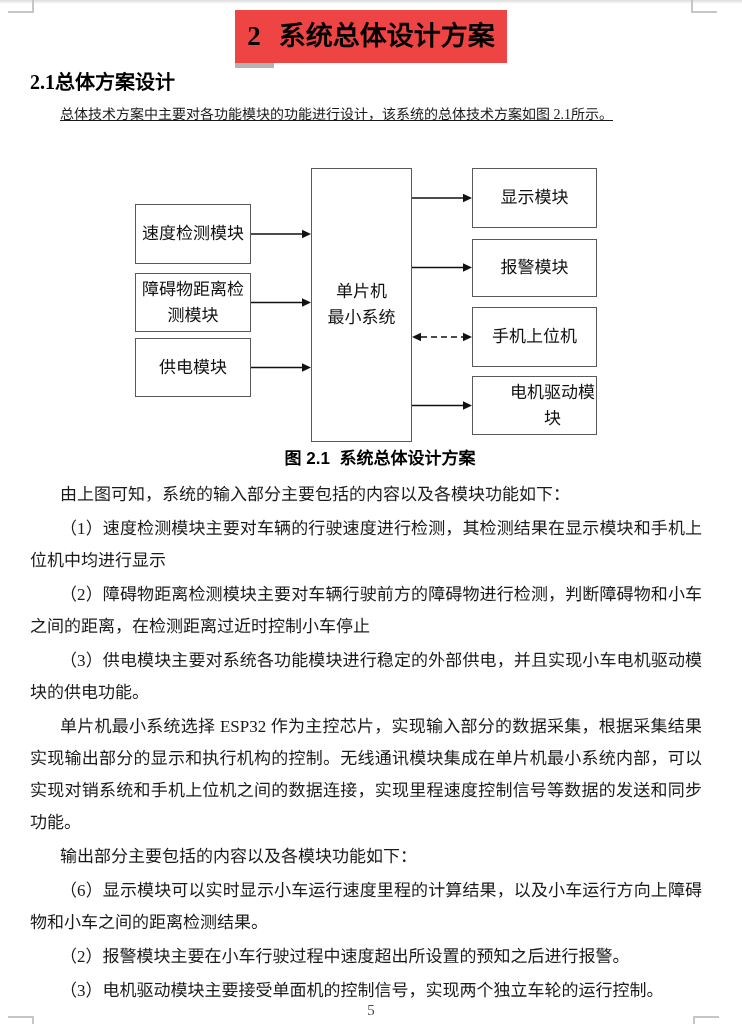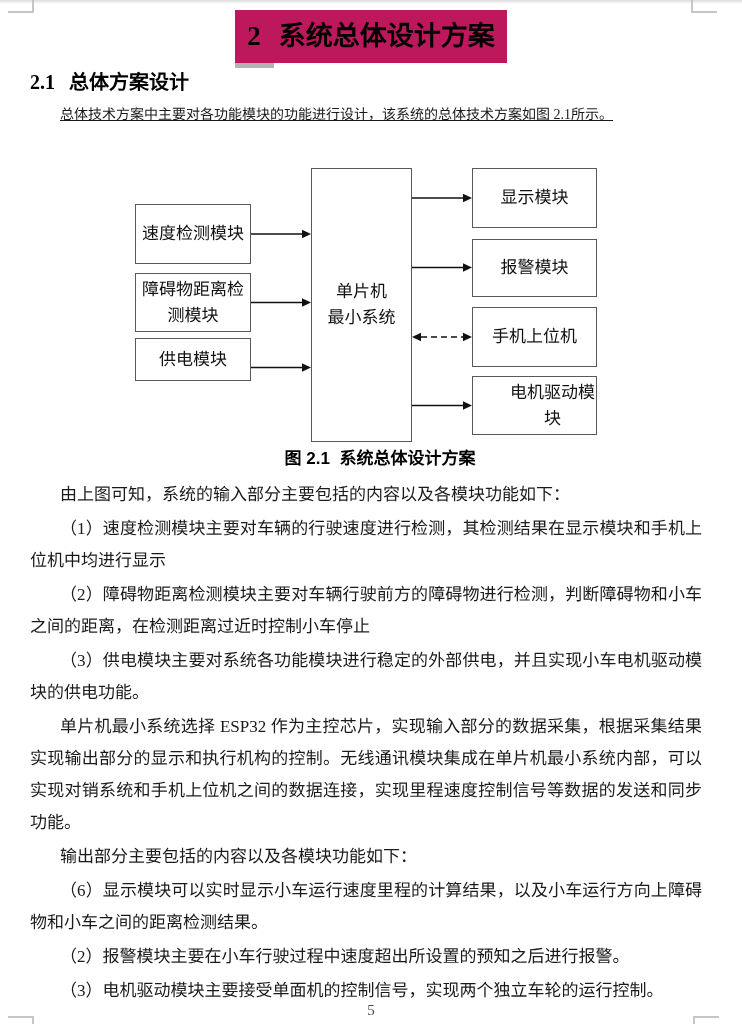--- a/index.html
+++ b/index.html
@@ -14,36 +14,36 @@
   
   .mark{position:absolute;}
   .mark-tl{left:8px;top:0;width:24px;height:11px;border-right:2px solid #c6c6c6;border-bottom:2px solid #c6c6c6;}
   .mark-tr{left:691px;top:0;width:24px;height:11px;border-left:2px solid #c6c6c6;border-bottom:2px solid #c6c6c6;}
   .mark-bl{left:8px;top:1016px;width:24px;height:8px;border-right:2px solid #c6c6c6;border-top:2px solid #c6c6c6;}
   .mark-br{left:693px;top:1016px;width:24px;height:8px;border-left:2px solid #c6c6c6;border-top:2px solid #c6c6c6;}
 
   
   .chapter-title-row{position:absolute;left:0;top:10px;width:742px;text-align:center;}
   .chapter-title{
-    position:relative;display:inline-block;background:#be185d;
+    position:relative;display:inline-block;background:#ef4444;
     line-height:53px;padding:0 12px;
     font-family:"Liberation Sans","DejaVu Sans",sans-serif;
     font-weight:bold;font-size:27px;color:#000;white-space:nowrap;
   }
   .chapter-title .num{font-family:"Liberation Serif","DejaVu Serif",serif;margin-right:18px;}
   .chapter-title .tab{
     position:absolute;left:0;bottom:-5px;width:39px;height:5px;background:#b3b3b3;
   }
 
   
   .section-heading{
     position:absolute;left:30px;top:67px;line-height:30px;font-size:20px;color:#000;
     font-family:"Liberation Sans","DejaVu Sans",sans-serif;font-weight:bold;white-space:nowrap;
   }
-  .section-heading .num{font-family:"Liberation Serif","DejaVu Serif",serif;font-weight:600;margin-right:14px;}
+  .section-heading .num{font-family:"Liberation Serif","DejaVu Serif",serif;font-weight:600;}
 
   
   .intro{
     position:absolute;left:30px;top:99px;width:684px;margin:0;
     font-size:14px;line-height:31px;text-align:justify;text-indent:30px;text-decoration:underline;
   }
   .body-text{position:absolute;left:30px;top:479px;width:684px;}
   .body-text p{
     margin:0 12px 2px 0;font-size:17px;line-height:32px;
     text-align:justify;text-indent:30px;
@@ -52,21 +52,21 @@
   
   .figure-diagram{position:absolute;left:120px;top:160px;width:520px;height:283px;}
   .dbox{
     position:absolute;box-sizing:border-box;border:1.5px solid #595959;background:#fff;
     display:flex;align-items:center;justify-content:center;text-align:center;
     font-size:17px;line-height:26px;color:#111;white-space:pre-line;
   }
   .box-l{left:15px;width:116px;}
   .box-l1{top:44px;height:60px;}
   .box-l2{top:113px;height:59px;}
-  .box-l3{top:178px;height:43px;}
+  .box-l3{top:178px;height:59px;}
   .box-c{left:191px;top:8px;width:101px;height:274px;}
   .box-r{left:352px;width:125px;}
   .box-r1{top:8px;height:60px;}
   .box-r2{top:79px;height:58px;}
   .box-r3{top:147px;height:60px;}
   .box-r4{top:216px;height:59px;padding-left:36px;}
   .arrows{position:absolute;left:0;top:0;pointer-events:none;}
 
   .figure-caption{
     position:absolute;left:120px;top:447px;width:520px;text-align:center;

